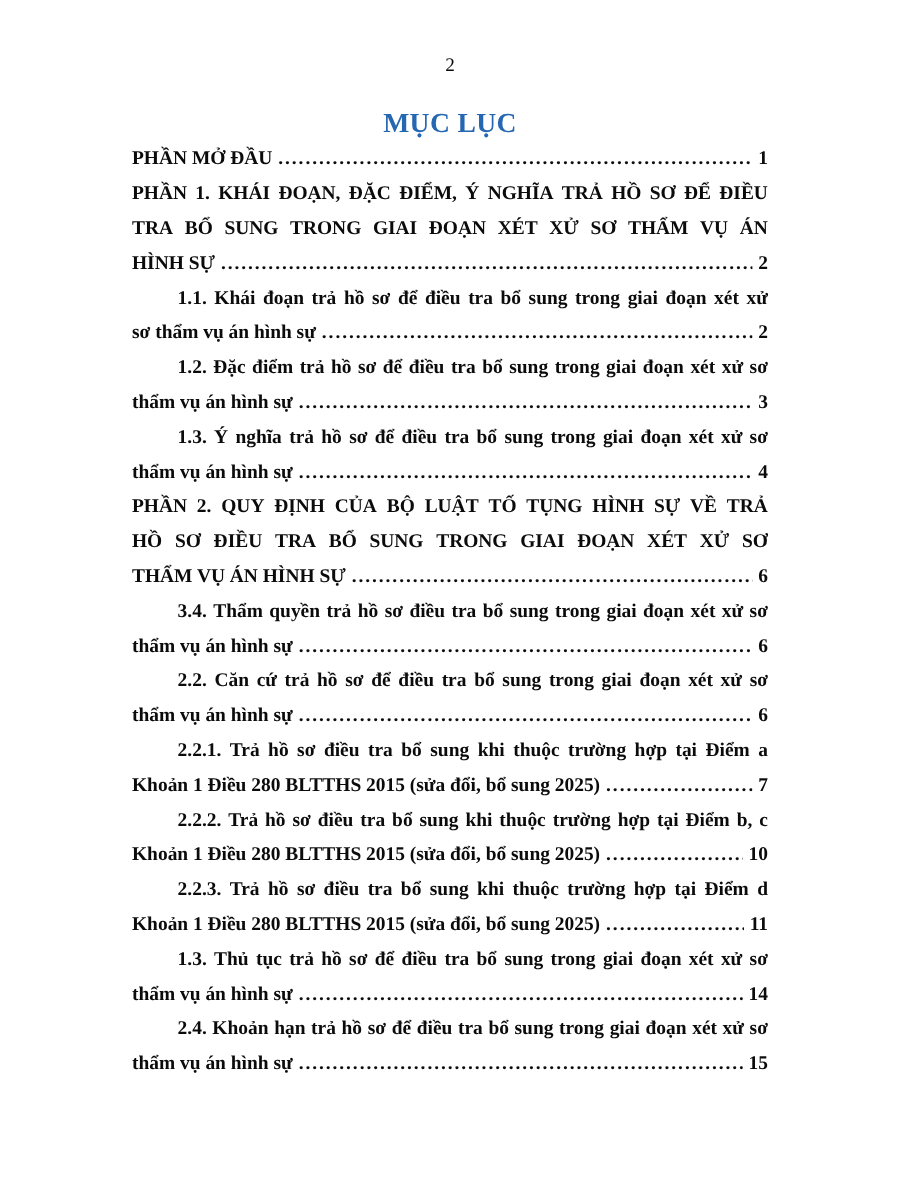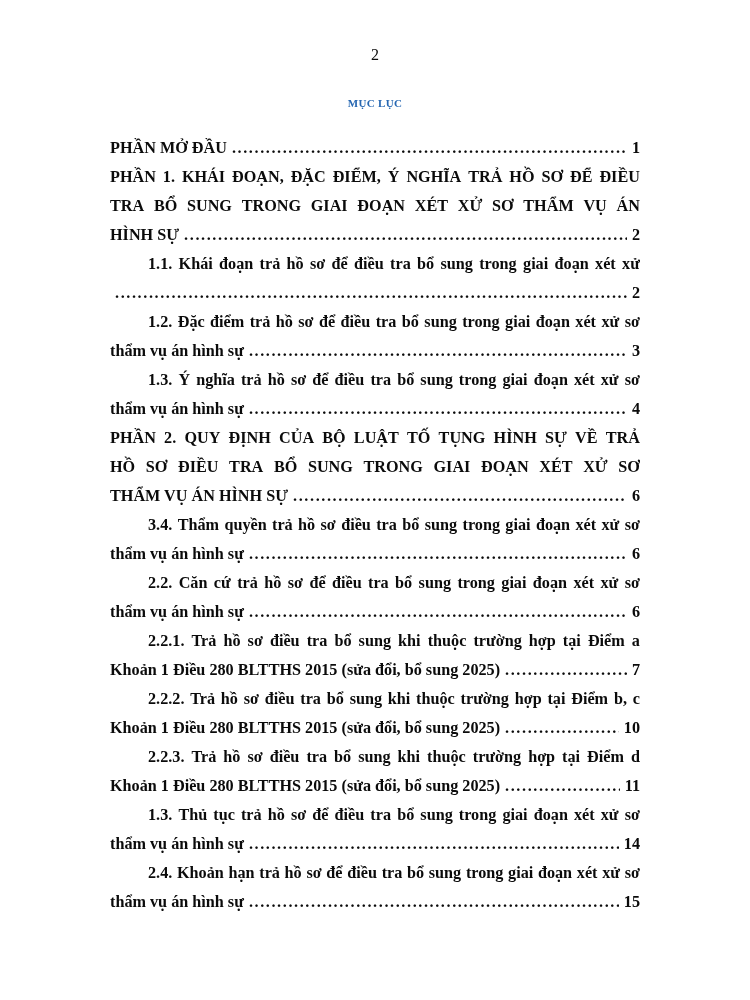--- a/index.html
+++ b/index.html
@@ -16,27 +16,27 @@
   .page-number {
     margin-top: 45px;
     text-align: center;
     font-size: 16px;
     line-height: 19px;
   }
   .doc-title {
     margin-top: 28px;
     text-align: center;
     font-weight: bold;
-    font-size: 11px;
+    font-size: 23px;
     line-height: 22px;
     letter-spacing: 0.3px;
   }
   .toc {
     width: 530px;
-    margin: 20px auto 0 auto;
+    margin: 4px auto 0 auto;
     font-size: 16.2px;
     text-align: right;
   }
   .toc-line {
     display: flex;
     align-items: baseline;
     height: 29px;
     line-height: 29px;
     overflow: hidden;
     white-space: nowrap;
@@ -114,20 +114,21 @@
         <span>tra</span>
         <span>bổ</span>
         <span>sung</span>
         <span>trong</span>
         <span>giai</span>
         <span>đoạn</span>
         <span>xét</span>
         <span>xử</span>
       </div>
       <div class="toc-line">
+        <span class="t">sơ thẩm vụ án hình sự</span>
         <span class="dots">............................................................................................................................................................................................................................</span>
         <span class="pg">2</span>
       </div>
       <div class="toc-line indent fill">
         <span>1.2.</span>
         <span>Đặc</span>
         <span>điểm</span>
         <span>trả</span>
         <span>hồ</span>
         <span>sơ</span>

